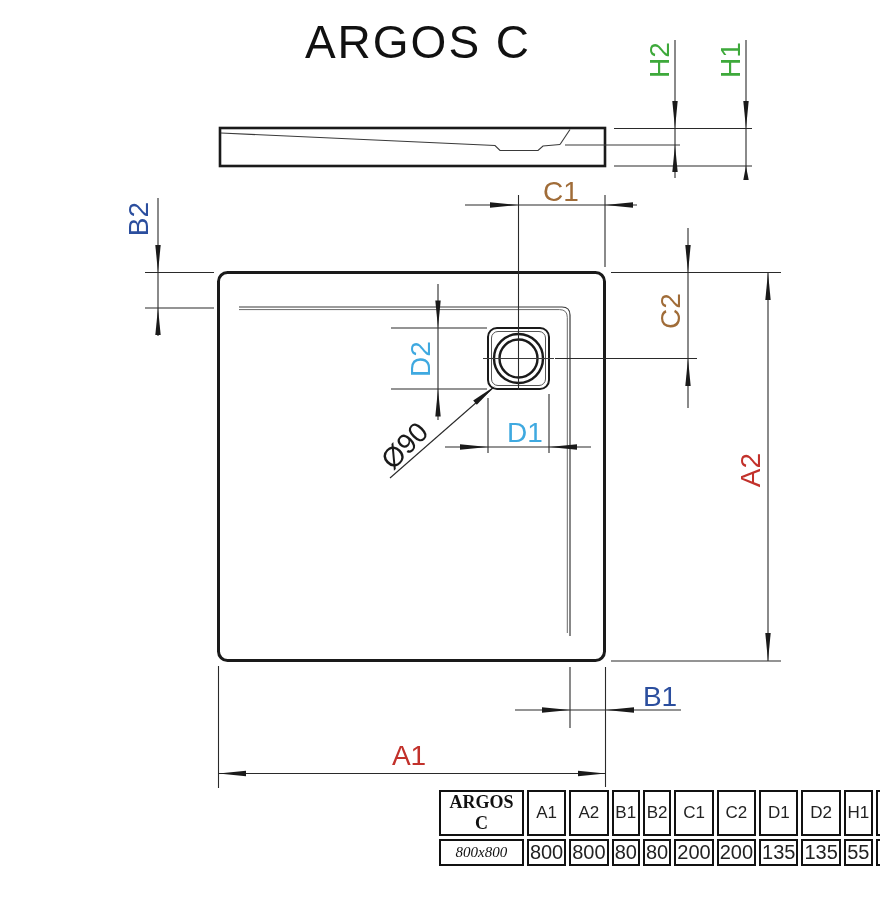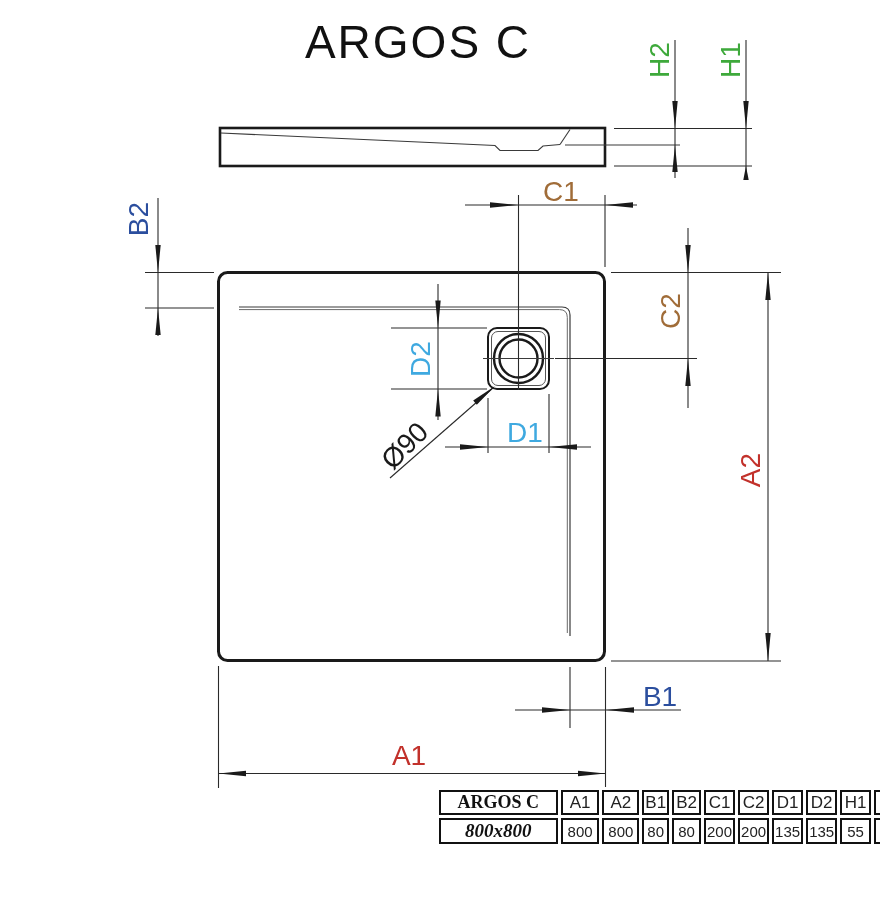--- a/index.html
+++ b/index.html
@@ -10,23 +10,23 @@
        transform:translate(-50%,-50%);line-height:1;}
   .rot{transform:translate(-50%,-50%) rotate(-90deg);}
   .rot45{transform:translate(-50%,-50%) rotate(-45deg);}
   .title{font-size:46px;letter-spacing:2px;color:#111;}
   .red{color:#c2312b}.blue{color:#2b4e9e}.brown{color:#a06c38}
   .cyan{color:#3fa9e0}.green{color:#3ea93b}.black{color:#1a1a1a}
   table.spec{position:absolute;left:408px;top:787px;border-collapse:separate;
              border-spacing:3px;background:#fff;}
   table.spec td{box-sizing:border-box;border:2px solid #111;text-align:center;
                 vertical-align:middle;height:23px;padding:0 1px;
-                font-size:15px;color:#222;font-family:"Liberation Sans",sans-serif;}
-  table.spec td.name{font-family:"Liberation Serif",serif;font-weight:bold;
-                     font-style:italic;font-size:19px;color:#111;}
+                font-size:20px;color:#222;font-family:"Liberation Sans",sans-serif;}
+  table.spec td.name{font-family:"Liberation Serif",serif;font-weight:normal;
+                     font-style:italic;font-size:15px;color:#111;}
   table.spec td.brand{font-family:"Liberation Serif",serif;font-weight:bold;
                       font-style:normal;font-size:18px;color:#111;}
   table.spec td.hdr{font-size:17px;font-weight:400;}
 </style>
 </head>
 <body>
 
 <div class="canvas">
 
   <svg width="880" height="790" viewBox="0 0 880 790">

